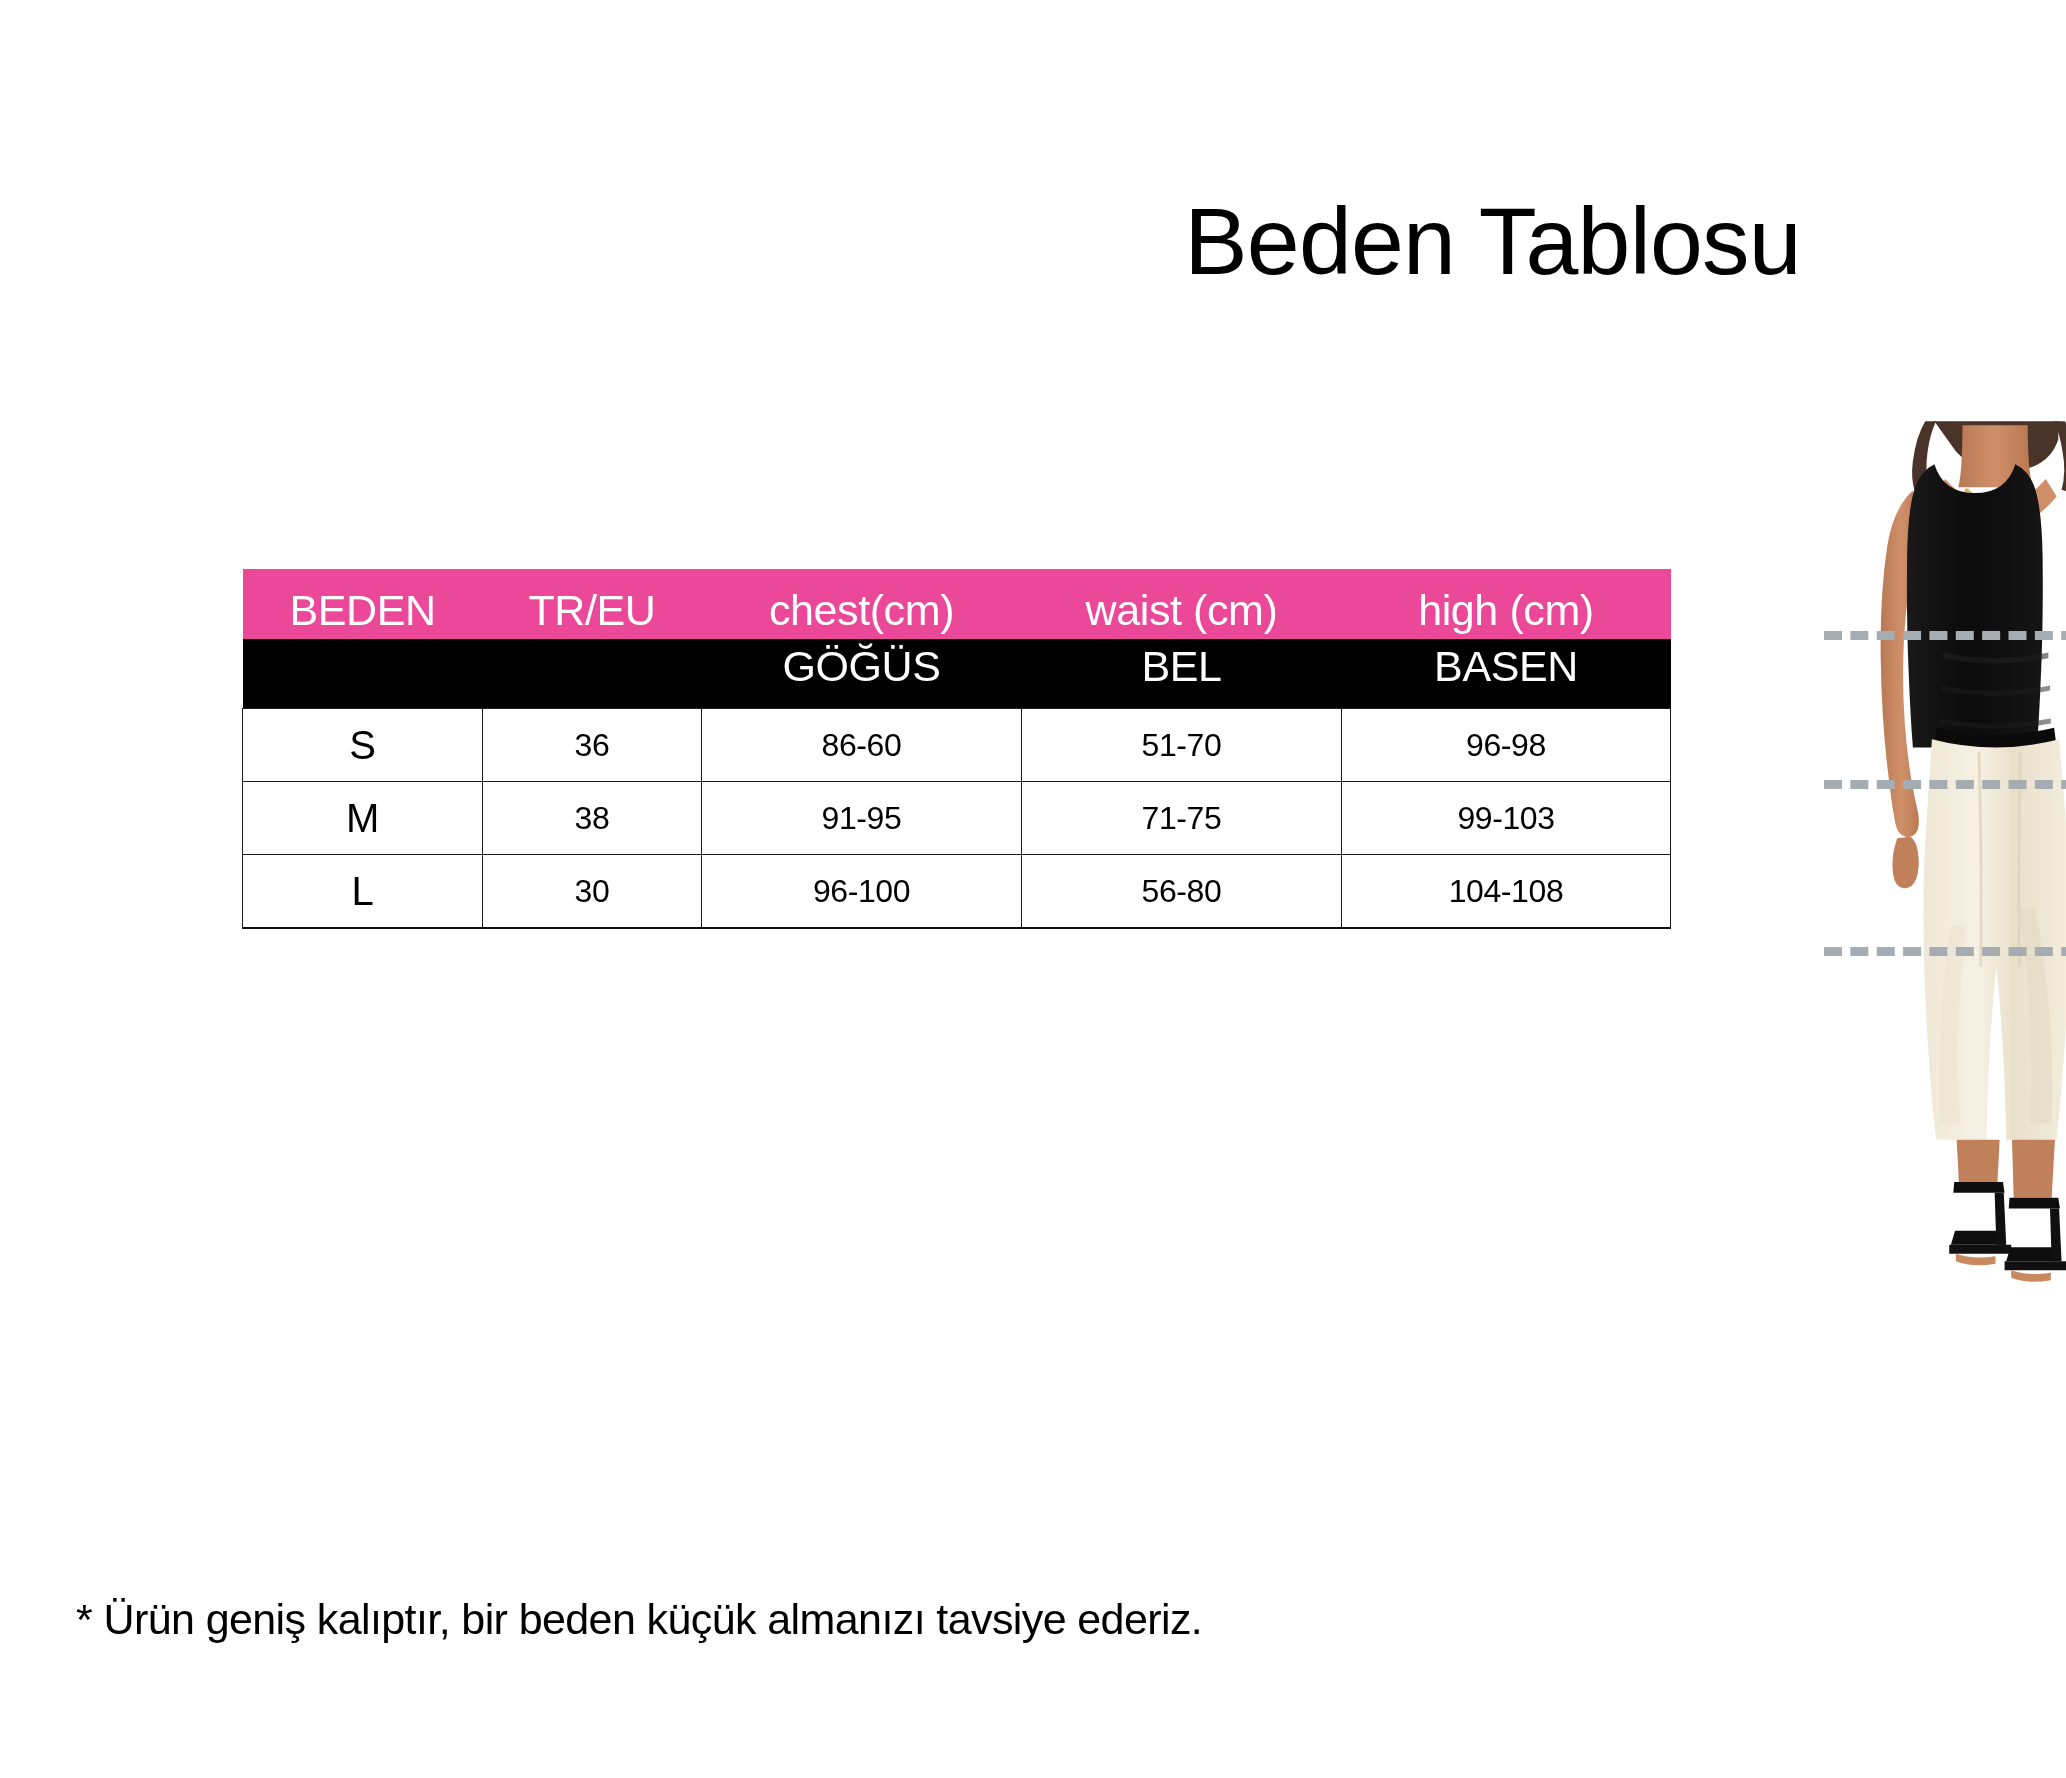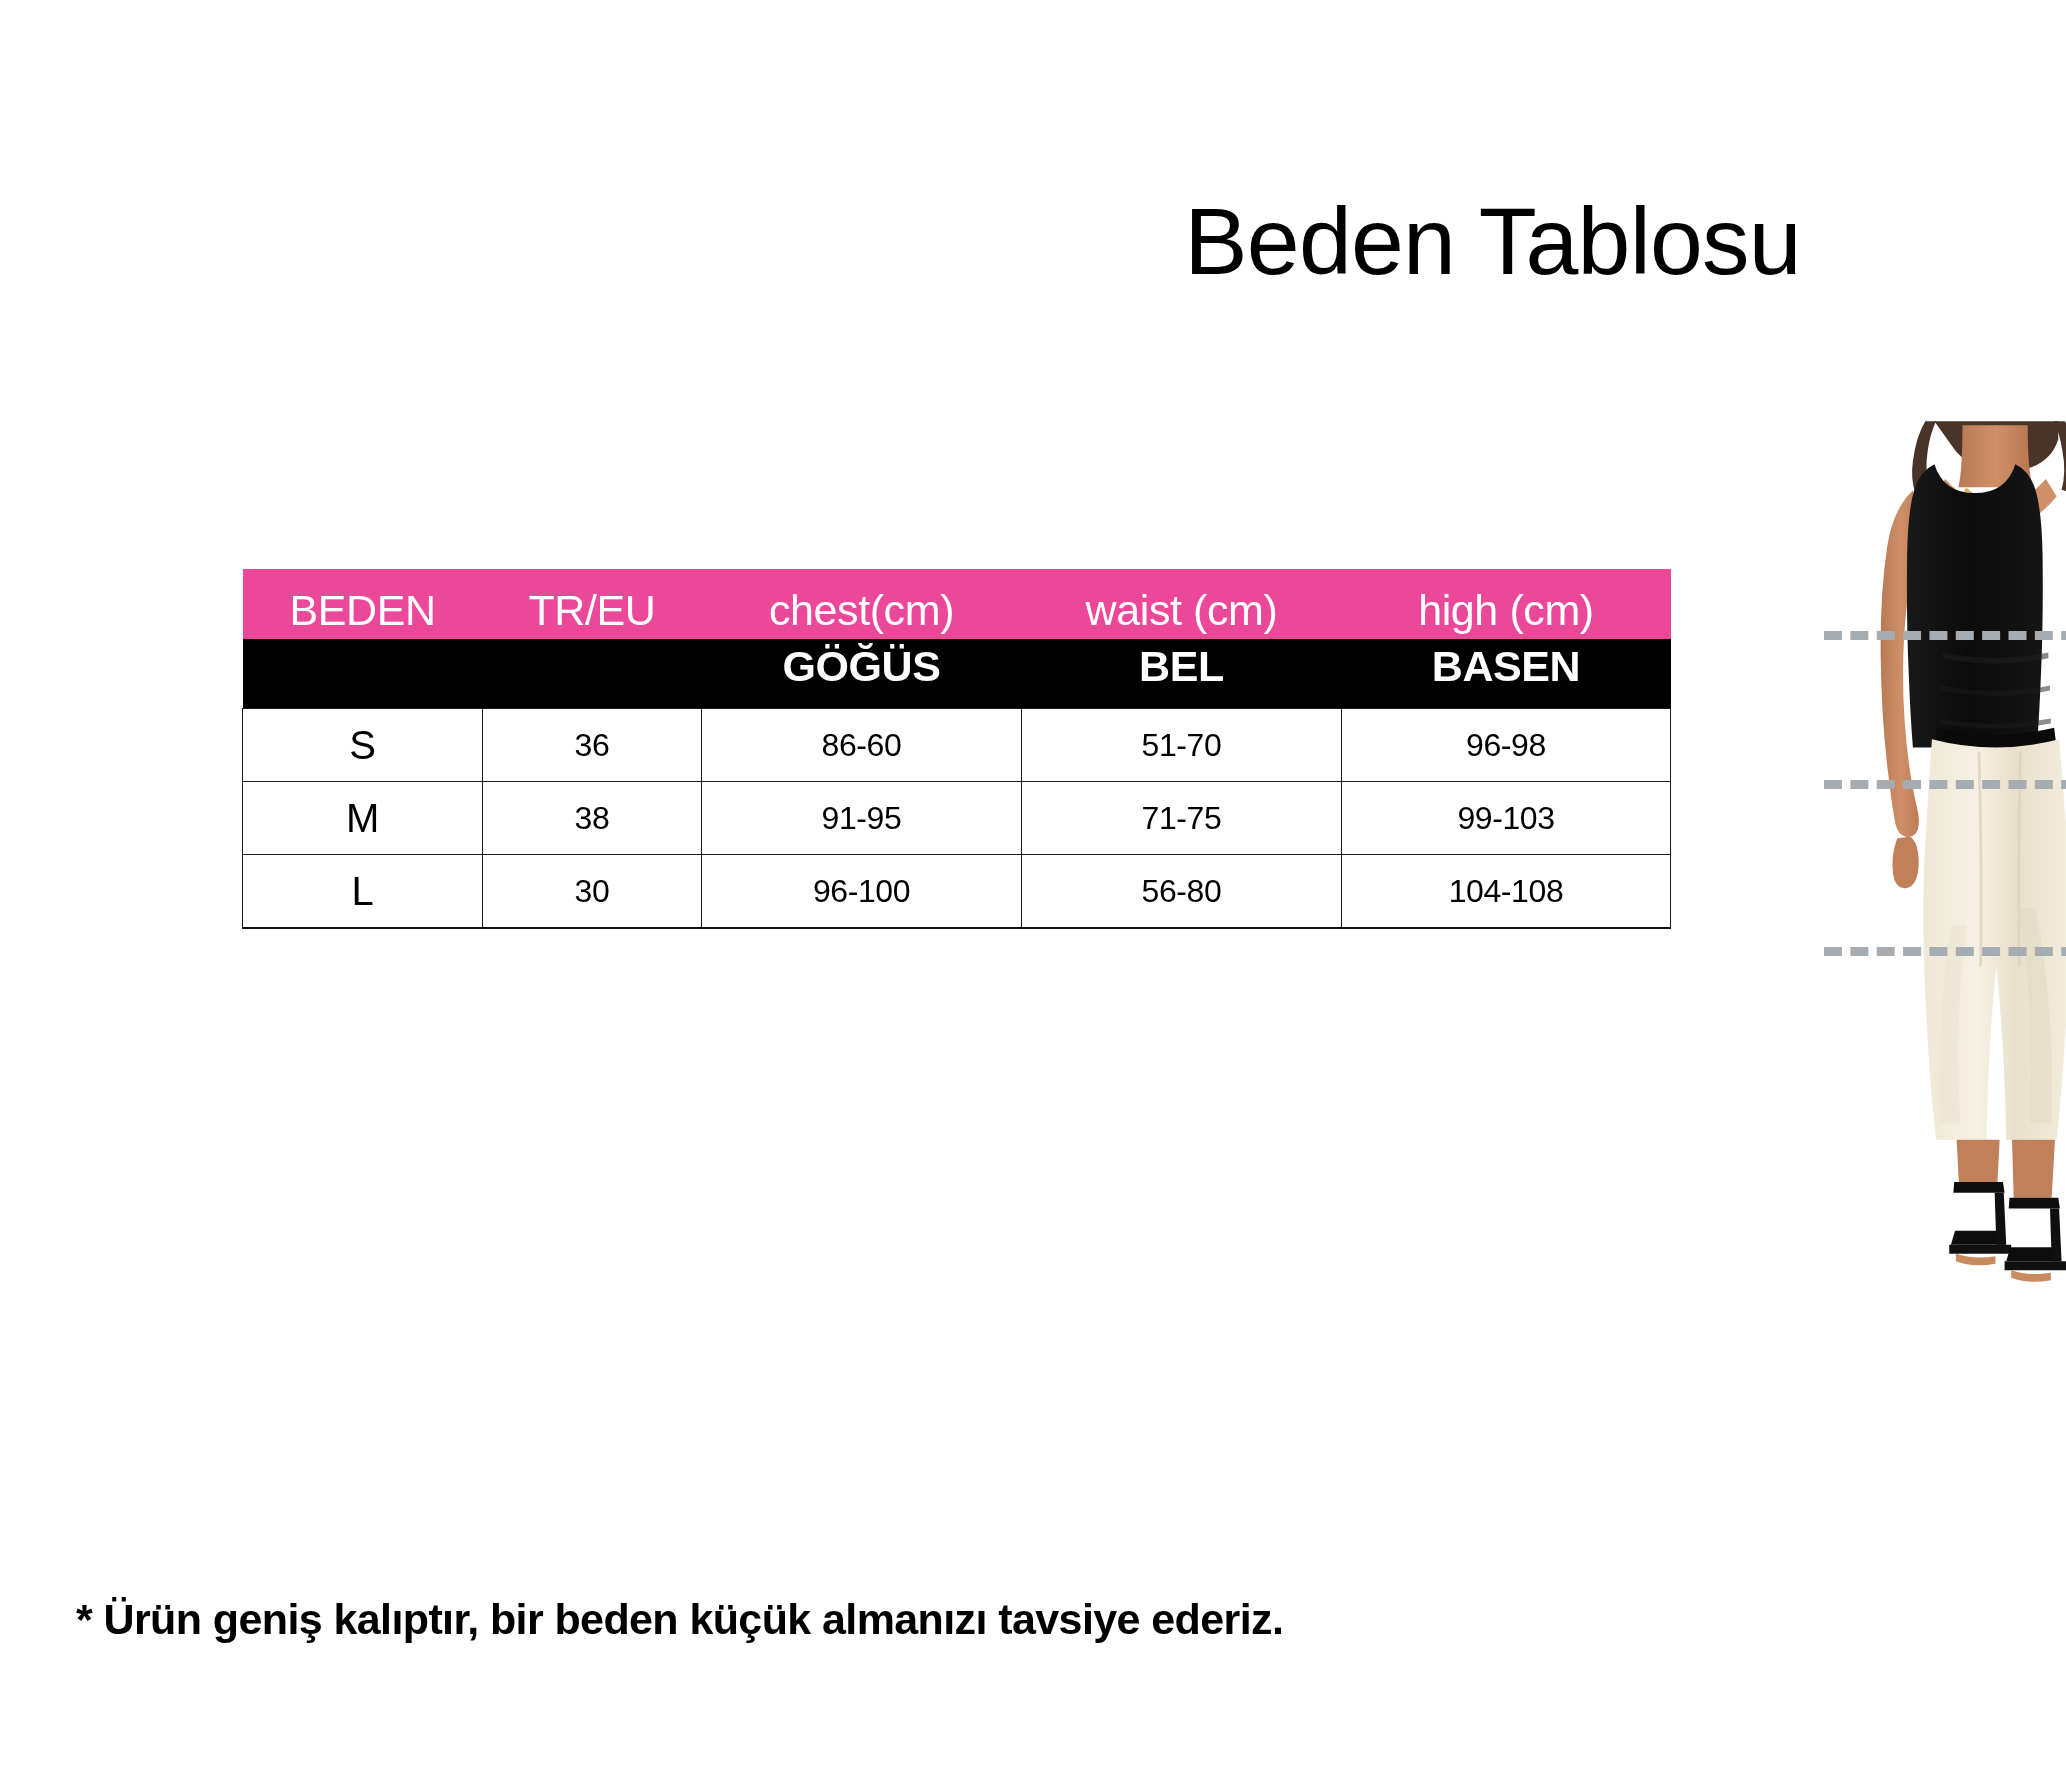--- a/index.html
+++ b/index.html
@@ -37,21 +37,21 @@
     background:#ec4899;color:#ffffff;
     font-size:43px;font-weight:400;
     padding:16.5px 0 4.1px 0;
     text-align:center;vertical-align:middle;
     letter-spacing:-0.4px;
     border:none;
     white-space:nowrap;
   }
   #size-table thead tr.hdr-sub th{
     background:#000000;color:#ffffff;
-    font-size:43px;font-weight:700;
+    font-size:43px;font-weight:400;
     padding:3.3px 0 17.4px 0;
     text-align:center;vertical-align:middle;
     letter-spacing:-0.4px;
     border:none;
     white-space:nowrap;
   }
   #size-table tbody td{
     border:1.2px solid #1a1a1a;
     background:#ffffff;color:#000000;
     text-align:center;vertical-align:middle;
@@ -79,21 +79,21 @@
     position:absolute;left:0;top:3.7px;height:0;width:calc(100% - 26px);
     border-top:9px dashed #a6adb2;
   }
   #arrow-chest{left:1824px;top:627px;width:413px;}
   #arrow-waist{left:1824px;top:776px;width:413px;}
   #arrow-hip{left:1824px;top:943px;width:413px;}
 
   
   #footnote{
     position:absolute;left:76px;top:1595px;
-    font-size:43px;font-weight:700;
+    font-size:43px;font-weight:400;
     color:#000000;letter-spacing:-0.6px;
     white-space:nowrap;
   }
 </style>
 </head>
 <body>
 
 <div id="page-title">Beden Tablosu</div>
 
 <table id="size-table">

